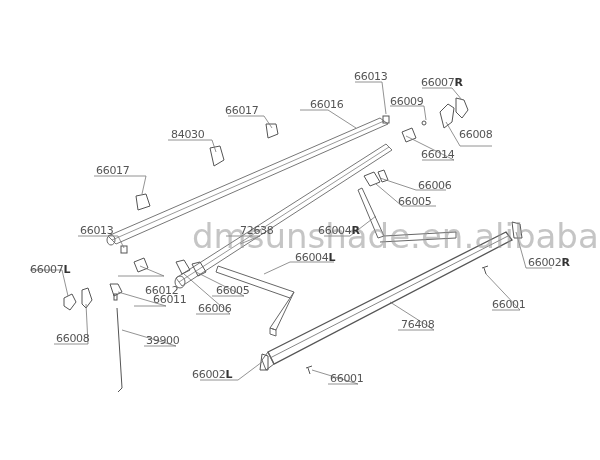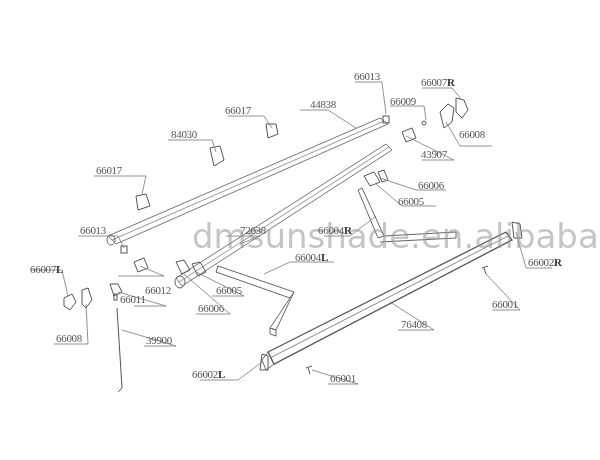--- a/index.html
+++ b/index.html
@@ -1,19 +1,19 @@
 <!DOCTYPE html>
 <html><head>
 <meta charset="utf-8">
 <style>
   html, body { margin: 0; padding: 0; background: #ffffff; }
   #canvas { position: relative; width: 600px; height: 460px; overflow: hidden; background: #fff;
     font-family: "DejaVu Sans", sans-serif; }
   svg { position: absolute; left: 0; top: 0; }
-  .lbl { position: absolute; font-size: 11px; color: #555; letter-spacing: -0.3px; white-space: nowrap; font-family: Liberation Serif, serif; }
+  .lbl { position: absolute; font-size: 11px; color: #555; letter-spacing: -0.3px; white-space: nowrap; }
   .lbl b { font-weight: bold; color: #333; }
   .watermark { position: absolute; left: 192px; top: 216px; font-size: 34px; color: rgba(150,150,150,0.55);
     letter-spacing: 0px; font-family: "DejaVu Sans", sans-serif; white-space: nowrap; }
 </style>
 </head>
 <body>
 
 <div id="canvas">
 
 <svg width="600" height="460" viewBox="0 0 600 460" fill="none" stroke="#666" stroke-width="1">
@@ -101,34 +101,34 @@
   </g>
 </svg>
 
 <div class="watermark">dmsunshade.en.alibaba.com</div>
 
 <div class="lbl" style="left:354px;top:70px"><span>66013</span></div>
 <div class="lbl" style="left:421px;top:76px"><span>66007</span><b>R</b></div>
 <div class="lbl" style="left:390px;top:95px"><span>66009</span></div>
 <div class="lbl" style="left:459px;top:128px"><span>66008</span></div>
 <div class="lbl" style="left:225px;top:104px"><span>66017</span></div>
-<div class="lbl" style="left:310px;top:98px"><span>44838</span></div>
+<div class="lbl" style="left:310px;top:98px"><span>66016</span></div>
 <div class="lbl" style="left:171px;top:128px"><span>84030</span></div>
-<div class="lbl" style="left:421px;top:148px"><span>43907</span></div>
+<div class="lbl" style="left:421px;top:148px"><span>66014</span></div>
 <div class="lbl" style="left:418px;top:179px"><span>66006</span></div>
 <div class="lbl" style="left:96px;top:164px"><span>66017</span></div>
 <div class="lbl" style="left:398px;top:195px"><span>66005</span></div>
 <div class="lbl" style="left:318px;top:224px"><span>66004</span><b>R</b></div>
 <div class="lbl" style="left:240px;top:224px"><span>72638</span></div>
 <div class="lbl" style="left:80px;top:224px"><span>66013</span></div>
 <div class="lbl" style="left:528px;top:256px"><span>66002</span><b>R</b></div>
 <div class="lbl" style="left:295px;top:251px"><span>66004</span><b>L</b></div>
 <div class="lbl" style="left:145px;top:284px"><span>66012</span></div>
 <div class="lbl" style="left:30px;top:263px"><span>66007</span><b>L</b></div>
-<div class="lbl" style="left:120px;top:293px"><span>66011</span></div>
+<div class="lbl" style="left:153px;top:293px"><span>66011</span></div>
 <div class="lbl" style="left:216px;top:284px"><span>66005</span></div>
 <div class="lbl" style="left:198px;top:302px"><span>66006</span></div>
 <div class="lbl" style="left:492px;top:298px"><span>66001</span></div>
 <div class="lbl" style="left:401px;top:318px"><span>76408</span></div>
 <div class="lbl" style="left:56px;top:332px"><span>66008</span></div>
 <div class="lbl" style="left:146px;top:334px"><span>39900</span></div>
 <div class="lbl" style="left:192px;top:368px"><span>66002</span><b>L</b></div>
 <div class="lbl" style="left:330px;top:372px"><span>66001</span></div>
 
 </div>

